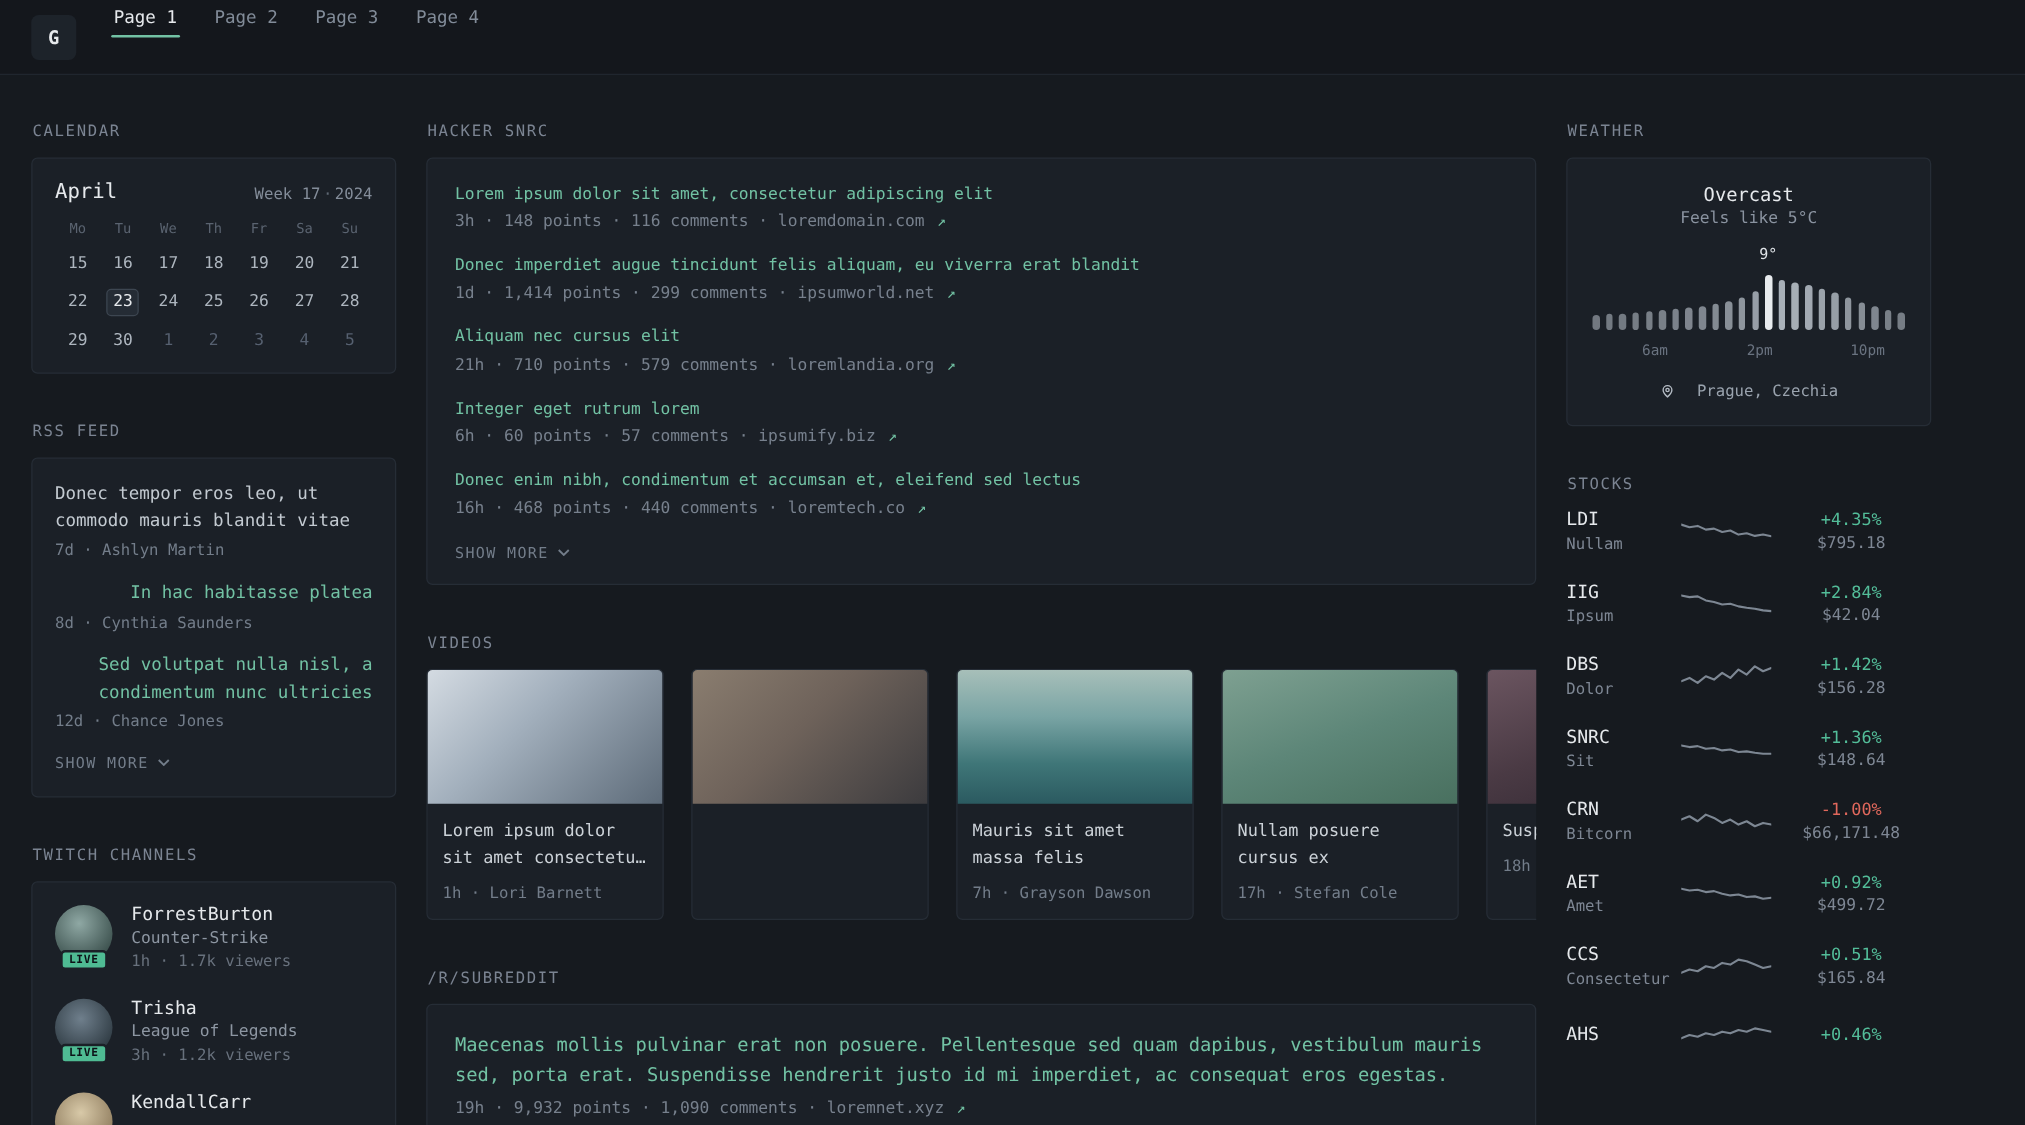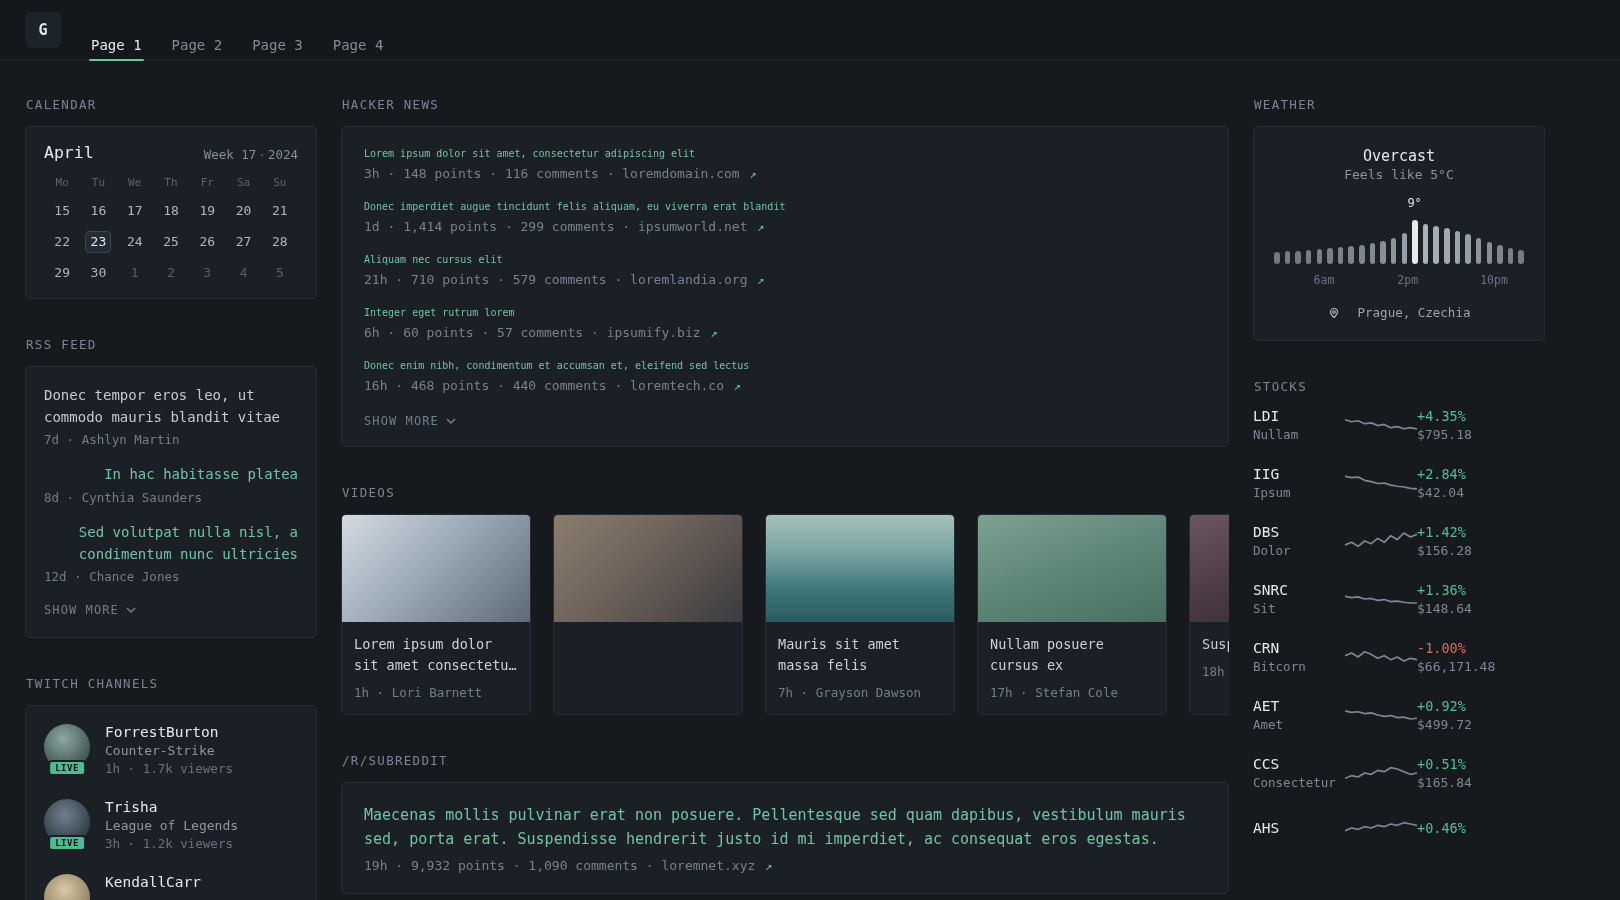--- a/index.html
+++ b/index.html
@@ -27,21 +27,21 @@
   .topbar{
     height:60px;background:var(--topbar-bg);
     border-bottom:1px solid #20262e;
     display:flex;align-items:center;padding:0 25px;
   }
   .logo{
     width:36px;height:36px;border-radius:6px;background:#1d232a;
     display:flex;align-items:center;justify-content:center;
     color:var(--text-bright);font-size:15px;font-weight:bold;cursor:pointer;
   }
-  .tabs{display:flex;gap:26px;margin-left:28px;height:100%;align-items:flex-end;}
+  .tabs{display:flex;gap:26px;margin-left:28px;height:100%;align-items:flex-start;}
   .tab{
     color:#828c99;font-size:14px;cursor:pointer;text-decoration:none;
     position:relative;padding:6px 2px;
   }
   .tab.active{color:var(--text-bright);}
   .tab.active::after{
     content:"";position:absolute;left:0;right:0;bottom:-2px;height:2px;
     background:var(--accent);border-radius:2px;
   }
   
@@ -97,21 +97,21 @@
     padding:1px 5px;border-radius:4px;border:2px solid var(--card);letter-spacing:.5px;
   }
   .live-badge:empty{display:none;}
   .tw-name{font-size:14.5px;color:var(--text-bright);}
   .tw-game{font-size:13px;color:#8d96a2;margin-top:3px;}
   .tw-game:empty,.tw-meta:empty{display:none;}
   .tw-meta{font-size:12.5px;color:#68717d;margin-top:3px;}
   
   .hn-card{padding:20px 22px 16px;}
   .hn-item{margin-bottom:19px;}
-  .hn-title{font-size:10px;color:var(--accent);cursor:pointer;text-decoration:none;display:block;line-height:1.4;}
+  .hn-title{font-size:13px;color:var(--accent);cursor:pointer;text-decoration:none;display:block;line-height:1.4;}
   .hn-meta{font-size:13px;color:#77808d;margin-top:5px;}
   .ext{color:var(--accent);font-size:12px;margin-left:2px;}
   
   .videos-row{display:flex;gap:22px;overflow:hidden;}
   .video-card{flex:0 0 190px;background:var(--card);border:1px solid var(--border);border-radius:5px;overflow:hidden;cursor:pointer;}
   .thumb{height:107px;width:100%;}
   .thumb.t1{background:linear-gradient(135deg,#d4dbe2 0%,#a3b0bd 40%,#5d6b79 100%);}
   .thumb.t2{background:linear-gradient(135deg,#8a7d6f 0%,#6e625a 45%,#3c3b3e 100%);}
   .thumb.t3{background:linear-gradient(180deg,#a7bfb9 0%,#79a4a4 35%,#3f7678 70%,#2b5a60 100%);}
   .thumb.t4{background:linear-gradient(160deg,#7ea091 0%,#5d8678 50%,#49705f 100%);}
@@ -143,21 +143,21 @@
   .w-loc{display:flex;align-items:center;justify-content:center;gap:18px;margin-top:17px;color:#9aa3ae;font-size:12.5px;}
   .w-loc svg{stroke:#b4bbc4;}
   
   .stocks-list{margin-top:6px;}
   .stock-row{display:flex;align-items:center;margin-bottom:24px;cursor:pointer;}
   .s-left{width:92px;}
   .s-ticker{font-size:14.5px;color:var(--text-bright);}
   .s-name{font-size:12.5px;color:#7e8794;margin-top:3px;}
   .s-spark{width:72px;height:28px;flex:0 0 72px;}
   .s-spark svg{width:100%;height:100%;display:block;}
-  .s-right{flex:1;text-align:left;}
+  .s-right{flex:1;text-align:center;}
   .s-change{font-size:13.5px;}
   .s-change.up{color:var(--pos);}
   .s-change.down{color:var(--neg);}
   .s-price{font-size:13px;color:#7e8794;margin-top:3px;}
   .s-price:empty,.s-name:empty{display:none;}
 </style>
 </head>
 <body>
 
 <header class="topbar">
@@ -276,21 +276,21 @@
           </div>
         </div>
       </div>
     </section>
 
   </div>
 
   <div class="col">
 
     <section class="widget">
-      <h2 class="widget-title">HACKER NEWS</h2>
+      <h2 class="widget-title">HACKER SNRC</h2>
       <div class="card hn-card">
         <div class="hn-item">
           <a class="hn-title">Lorem ipsum dolor sit amet, consectetur adipiscing elit</a>
           <div class="hn-meta"><span>3h · 148 points · 116 comments · loremdomain.com</span> <span class="ext">↗</span></div>
         </div>
         <div class="hn-item">
           <a class="hn-title">Donec imperdiet augue tincidunt felis aliquam, eu viverra erat blandit</a>
           <div class="hn-meta"><span>1d · 1,414 points · 299 comments · ipsumworld.net</span> <span class="ext">↗</span></div>
         </div>
         <div class="hn-item">

